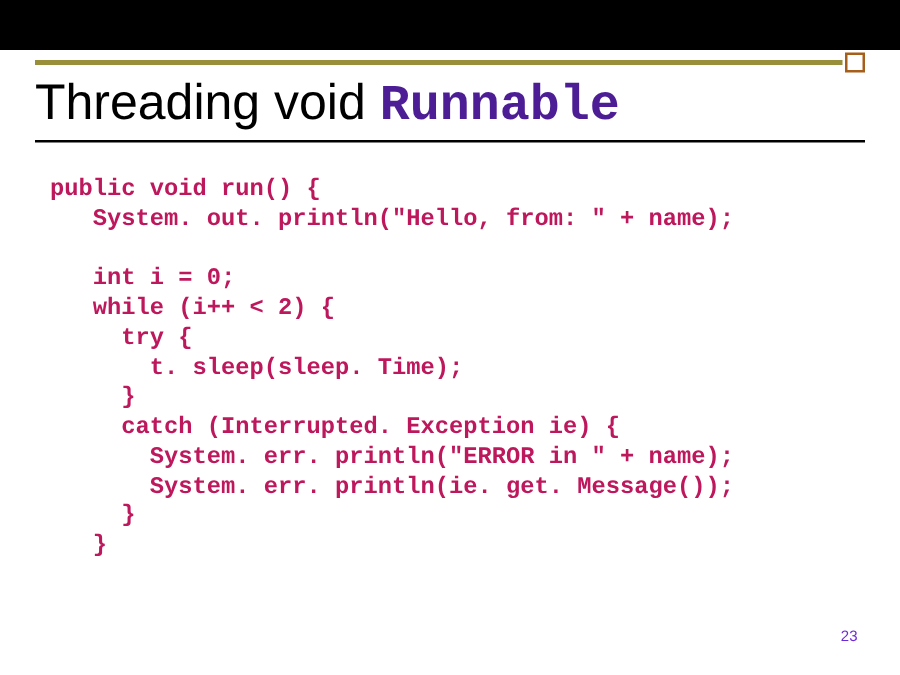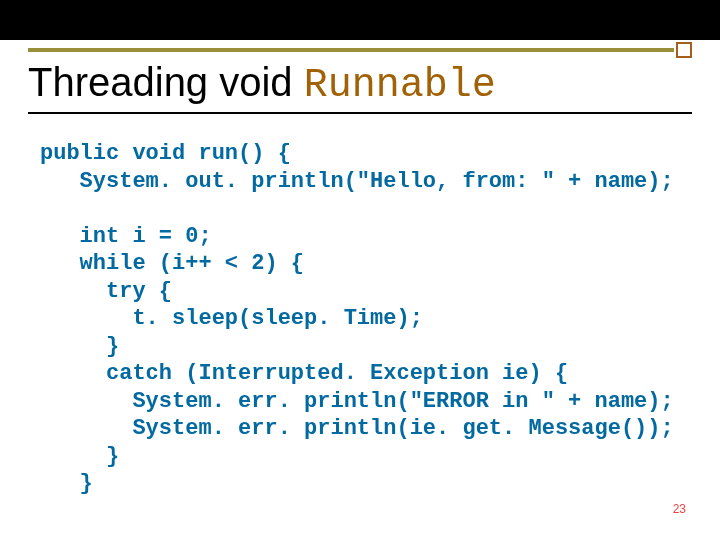--- a/index.html
+++ b/index.html
@@ -50,41 +50,41 @@
     border-bottom: 2px solid #000000;
     padding-bottom: 4px;
     font-size: 40px;
     line-height: 1.1;
     font-weight: 400;
     color: #000000;
     white-space: nowrap;
   }
   .title .accent {
     font-family: "Courier New", Courier, monospace;
-    font-weight: normal;
-    color: #a16207;
+    font-weight: bold;
+    color: #4c1d95;
   }
   .code-block {
     position: absolute;
     top: 140px;
     left: 40px;
     right: 40px;
     font-family: "Courier New", Courier, monospace;
     font-weight: bold;
-    font-size: 22px;
+    font-size: 19px;
     line-height: 1.25;
-    color: #0369a1;
+    color: #be185d;
     white-space: pre;
   }
   .page-number {
     position: absolute;
     bottom: 24px;
     right: 34px;
     font-size: 12px;
-    color: #ef4444;
+    color: #6d28d9;
   }
 </style>
 </head>
 <body>
 
 <div class="slide">
 
   <div class="top-bar"></div>
   <div class="accent-line"></div>
   <div class="corner-square"></div>

